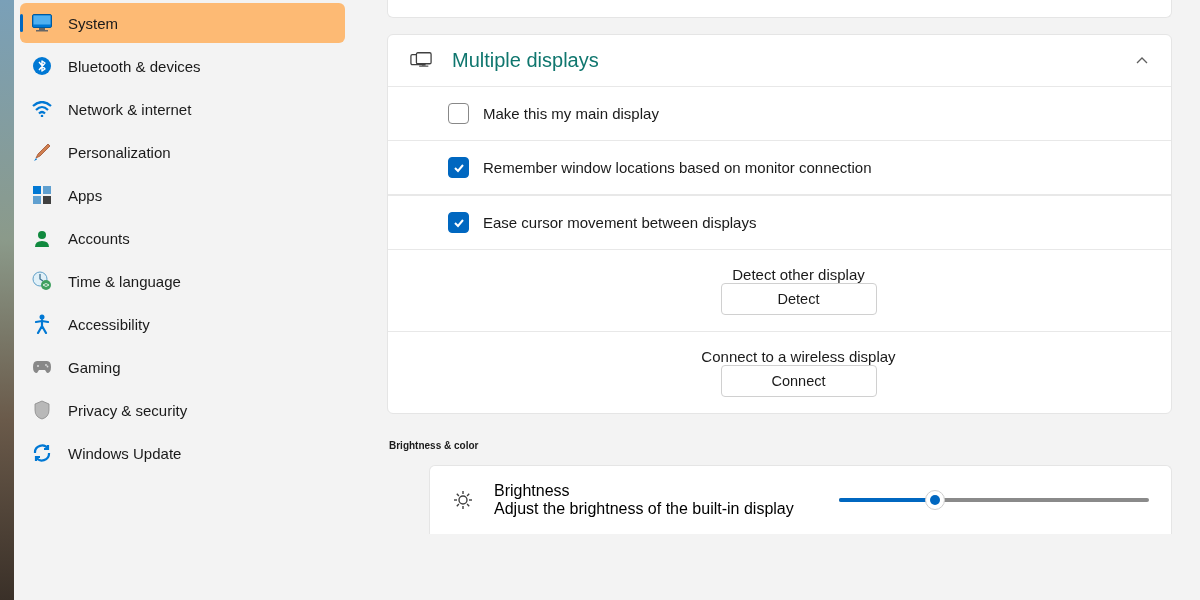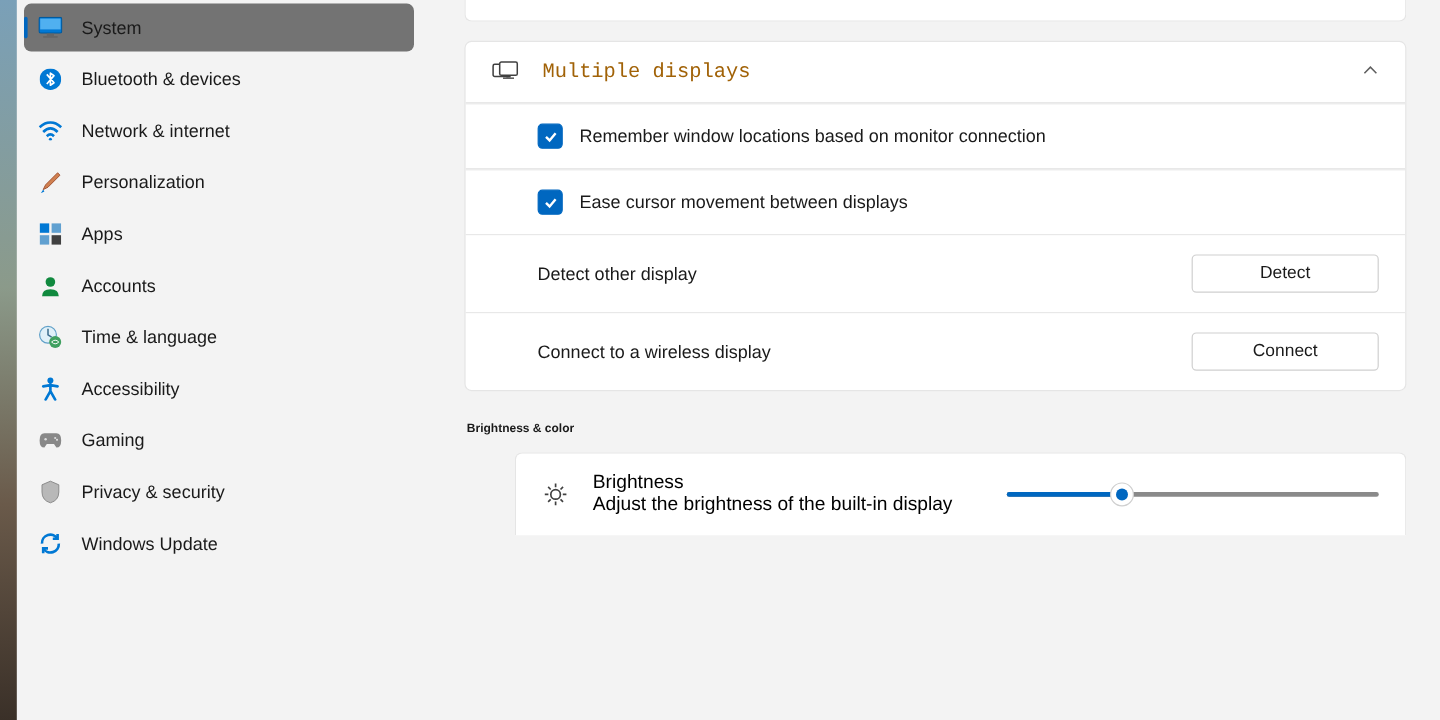--- a/index.html
+++ b/index.html
@@ -1,35 +1,35 @@
 <!DOCTYPE html>
 <html><head>
 <meta charset="utf-8">
 <style>
 * { box-sizing: border-box; margin: 0; padding: 0; font-family: "Segoe UI", -apple-system, sans-serif; }
 body { background: #f3f3f3; width: 1200px; height: 600px; overflow: hidden; display: flex; }
 .sidebar { width: 355px; padding: 0 10px 0 20px; background: #f3f3f3; }
 .wallpaper-edge { position: absolute; left: 0; top: 0; width: 14px; height: 600px; background: linear-gradient(180deg,#7aa0b8 0%,#8b9a8a 40%,#6a5a4a 70%,#3a3028 100%); }
 .nav-item { display: flex; align-items: center; height: 40px; padding: 0 12px; border-radius: 6px; cursor: pointer; font-size: 15px; color: #1a1a1a; position: relative; margin: 3px 0; }
-.nav-item.selected { background: #737373; }
+.nav-item.selected { background: #fdba74; }
 .nav-item.selected::before { content: ""; position: absolute; left: 0; top: 11px; width: 3px; height: 18px; background: #0067c0; border-radius: 2px; }
 .nav-item .icon { width: 20px; height: 20px; display: flex; align-items: center; justify-content: center; margin-right: 16px; flex-shrink: 0; }
 .main { flex: 1; padding: 0 28px 0 32px; overflow: hidden; }
 .card-top { background: #fff; border: 1px solid #e5e5e5; border-radius: 0 0 6px 6px; border-top: none; height: 18px; margin-bottom: 16px; }
 .card { background: #fff; border: 1px solid #e5e5e5; border-radius: 6px; }
 .card-header { display: flex; align-items: center; padding: 14px 22px; cursor: pointer; }
 .card-header .icon { width: 22px; height: 22px; margin-right: 20px; display: flex; align-items: center; justify-content: center; }
 .card-header .titles { flex: 1; }
-.card-header .title { font-size: 17px; color: #a16207; font-family: Liberation Mono, monospace; }
+.card-header .title { font-size: 20px; color: #0f766e; }
 .card-header .subtitle { font-size: 13px; color: #5f5f5f; margin-top: 2px; }
 .card-header .chev { color: #5f5f5f; }
 .divider { height: 1px; background: #e8e8e8; }
 .row { display: flex; align-items: center; padding: 16px 22px 16px 64px; }
 .row.check { padding-left: 60px; }
-.row.action { justify-content: space-between; padding-left: 60px; }
+.row.action { justify-content: space-between; padding-left: 60px; flex-direction: column; }
 .checkbox { width: 21px; height: 21px; border-radius: 4px; border: 1.5px solid #888; margin-right: 14px; display: flex; align-items: center; justify-content: center; flex-shrink: 0; cursor: pointer; }
 .checkbox.on { background: #0067c0; border-color: #0067c0; }
 .checkbox.on svg { display: block; }
 .checkbox svg { display: none; }
 .row-label { font-size: 15px; color: #1a1a1a; }
 .btn { background: #fff; border: 1px solid #d0d0d0; border-radius: 4px; padding: 7px 0; width: 156px; text-align: center; font-size: 14.5px; cursor: pointer; color: #1a1a1a; }
 .section-title { font-size: 10px; font-weight: 600; color: #1a1a1a; margin: 26px 0 14px 2px; }
 .slider-wrap { margin-left: auto; width: 310px; display: flex; align-items: center; }
 .slider { position: relative; width: 100%; height: 20px; }
 .track { position: absolute; top: 8px; left: 0; right: 0; height: 4px; background: #8a8a8a; border-radius: 2px; }
@@ -171,20 +171,24 @@
         </span>
       <div class="titles">
         <div class="title">Multiple displays</div>
       </div>
       <span class="chev"><svg width="14" height="10" viewBox="0 0 14 10">
             <path d="M2 7 L7 2 L12 7" stroke="#5f5f5f" stroke-width="1.3" fill="none"></path>
           </svg></span>
     </div>
     <div class="divider"></div>
 
+    <div class="row check">
+      <div class="checkbox"></div>
+      <span class="row-label">Make this my main display</span>
+    </div>
     <div class="divider"></div>
 
     <div class="row check">
       <div class="checkbox on">
           <svg width="14" height="14" viewBox="0 0 14 14">
             <path d="M3 7 L6 10 L11 4" stroke="#fff" stroke-width="2" fill="none"></path>
           </svg>
         </div>
       <span class="row-label">Remember window locations based on monitor connection</span>
     </div>

